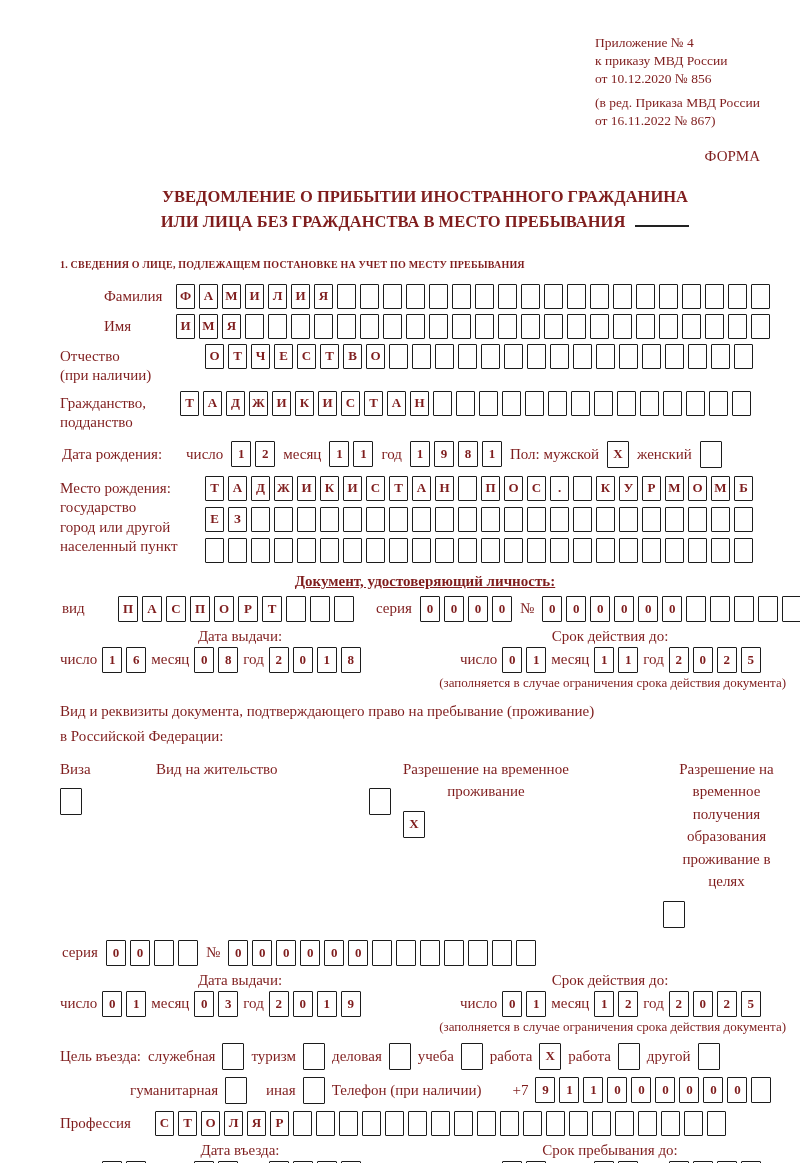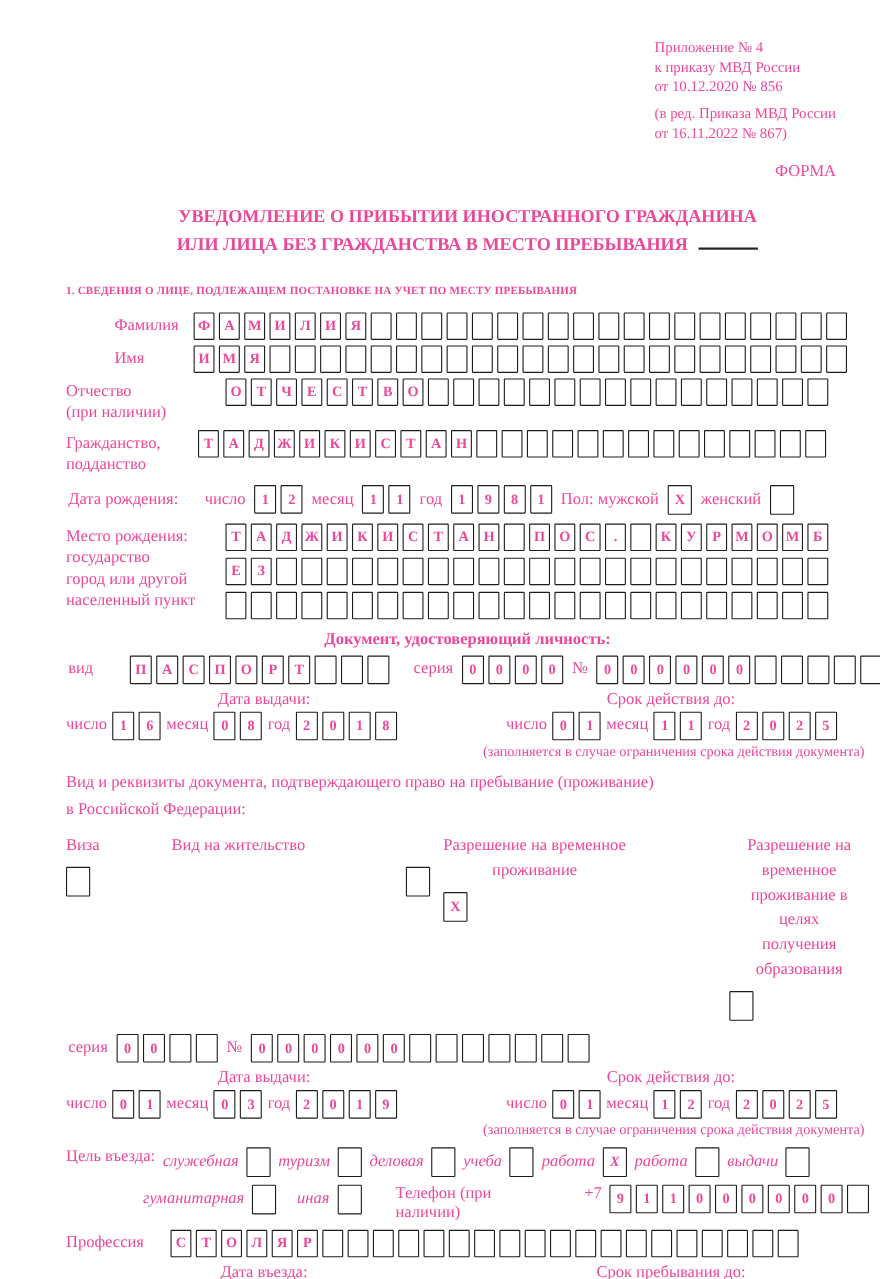--- a/index.html
+++ b/index.html
@@ -1,20 +1,20 @@
 <!DOCTYPE html>
 <html><head>
 <meta charset="utf-8">
 <style>
   html,body{margin:0;padding:0;background:#fff;}
   .page{
     width:800px;height:1163px;box-sizing:border-box;
     padding:34px 10px 16px 60px;
     font-family:"Liberation Serif","DejaVu Serif",serif;
-    color:#ec4899;font-size:15px;background:#fff;overflow:hidden;
+    color:#7f1d1d;font-size:15px;background:#fff;overflow:hidden;
   }
   
   .hdr{margin-left:auto;width:195px;font-size:13.5px;line-height:1.32;}
   .hdr .gap{margin-top:7px;}
   .forma{font-weight:normal;text-align:right;padding-right:30px;margin-top:18px;font-size:15px;}
   
   .title{text-align:center;font-weight:bold;font-size:16.5px;margin-top:20px;line-height:1.5;font-family:Liberation Serif, serif;}
   .blank{display:inline-block;width:54px;border-bottom:2.2px solid #222;height:0.9em;margin-left:10px;}
   .sec{font-weight:bold;font-size:10px;margin-top:24px;margin-bottom:14px;letter-spacing:.2px;}
   
@@ -25,36 +25,36 @@
     width:17px;height:23px;border:1.6px solid #1c1c1c;border-radius:1px;
     display:flex;align-items:center;justify-content:center;
     font-size:13px;font-weight:600;flex:0 0 auto;background:#fff;
   }
   .dt .c{width:18px;height:24px;}
   .cb .c{width:20px;height:25px;}
   .w72{width:72px;margin-left:44px;}.w95{width:95px;}.w120{width:120px;}.w145{width:145px;}.w48{width:48px;}
   .stack{display:flex;flex-direction:column;gap:6px;}
   .grp{display:flex;align-items:center;gap:6px;}
   .grp .t{padding:0 2px;}
-  .center-b{font-weight:bold;text-align:center;margin:10px 0 6px 0;font-size:15px;}
+  .center-b{font-weight:bold;text-align:center;margin:10px 0 6px 0;font-size:15px;text-decoration:underline;}
   
   .dhead-row{display:flex;margin-top:6px;margin-bottom:2px;}
   .dh-l{flex:0 0 360px;text-align:center;}
   .dh-r{flex:0 0 300px;margin-left:40px;text-align:center;}
   .dates-row{display:flex;align-items:center;margin-bottom:2px;}
   .dcol-l{flex:0 0 360px;display:flex;align-items:center;gap:5px;}
   .dcol-r{flex:0 0 auto;margin-left:40px;display:flex;align-items:center;gap:5px;}
   .note{font-size:13px;text-align:right;padding-right:4px;margin-bottom:8px;}
   
   .permits{display:flex;align-items:flex-start;margin-top:8px;margin-bottom:12px;}
   .permit{display:flex;align-items:flex-start;gap:8px;flex-direction:column;}
   .permit .plbl{text-align:center;line-height:1.5;}
   
-  .purpose{display:flex;align-items:flex-start;gap:7px;margin-bottom:7px;flex-wrap:nowrap;}
-  .purpose .pair{display:flex;align-items:center;gap:7px;font-style:italic;}
+  .purpose{display:flex;align-items:center;gap:7px;margin-bottom:7px;flex-wrap:nowrap;}
+  .purpose .pair{display:flex;align-items:center;gap:7px;}
   .indent70{margin-left:70px;}
   .mt8{margin-top:8px;}
   .ml{margin-left:14px;}
 </style>
 </head>
 <body>
 
 <div class="page">
 
   <div class="hdr">
@@ -432,22 +432,22 @@
         <div>Разрешение на временное</div>
         <div>проживание</div>
       </span>
       <span class="cells cb">
           <span class="c">X</span>
         </span>
     </div>
     <div class="permit" style="flex:1;margin-left:10px;">
       <span class="plbl">
         <div>Разрешение на временное</div>
+        <div>получения образования</div>
         <div>проживание в целях</div>
-        <div>получения образования</div>
       </span>
       <span class="cells cb">
           <span class="c"></span>
         </span>
     </div>
   </div>
 
   <div class="row">
     <div class="grp">
       <span class="t">серия</span>
@@ -554,40 +554,40 @@
           <span class="c">X</span>
         </span>
       </span>
     <span class="pair">
         <span>работа</span>
         <span class="cells cb">
           <span class="c"></span>
         </span>
       </span>
     <span class="pair">
-        <span>выдачи</span>
+        <span>другой</span>
         <span class="cells cb">
           <span class="c"></span>
         </span>
       </span>
   </div>
   <div class="purpose indent70">
     <span class="pair">
         <span>гуманитарная</span>
         <span class="cells cb">
           <span class="c"></span>
         </span>
       </span>
     <span class="pair" style="margin-left:12px;">
         <span>иная</span>
         <span class="cells cb">
           <span class="c"></span>
         </span>
       </span>
-    <span class="t" style="margin-left:24px;">Телефон (при наличии)</span>
+    <span class="t" style="">Телефон (при наличии)</span>
     <span class="t" style="margin-left:24px;">+7</span>
     <span class="cells dt">
         <span class="c">9</span>
         <span class="c">1</span>
         <span class="c">1</span>
         <span class="c">0</span>
         <span class="c">0</span>
         <span class="c">0</span>
         <span class="c">0</span>
         <span class="c">0</span>

